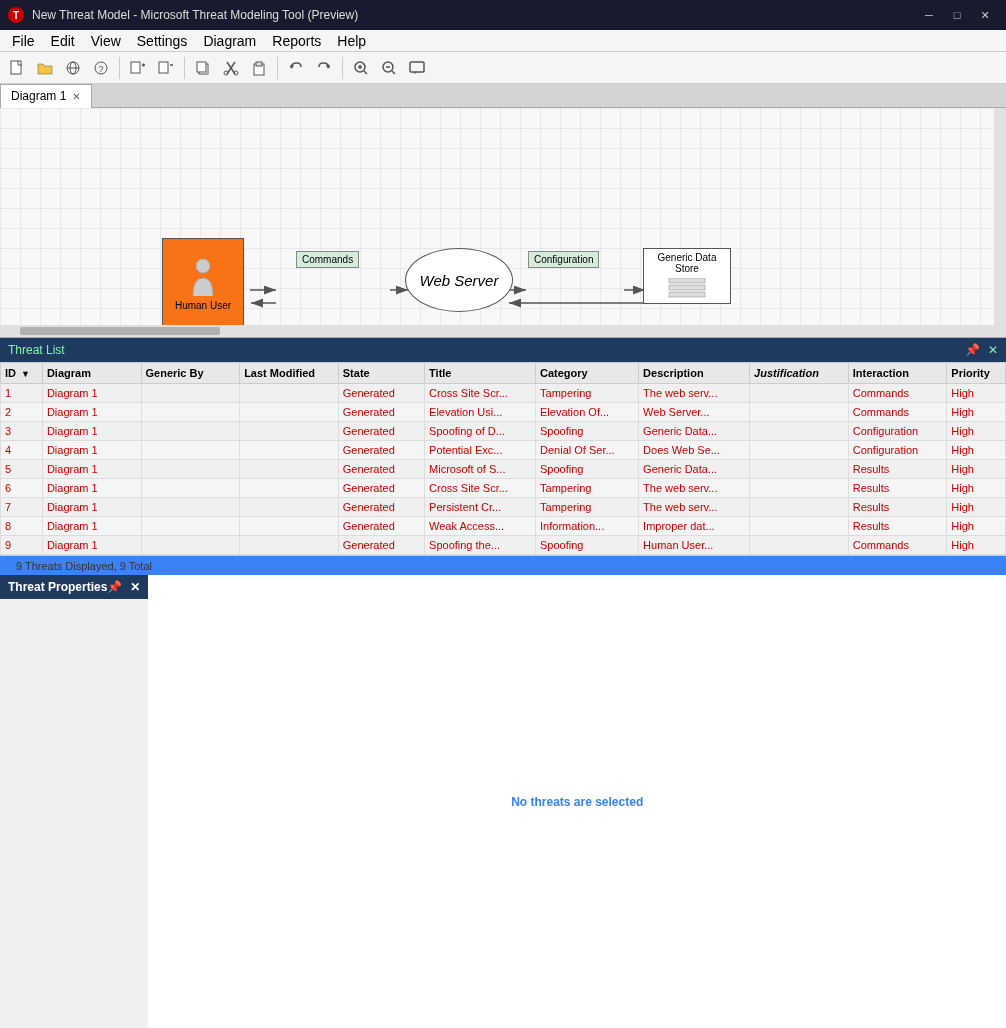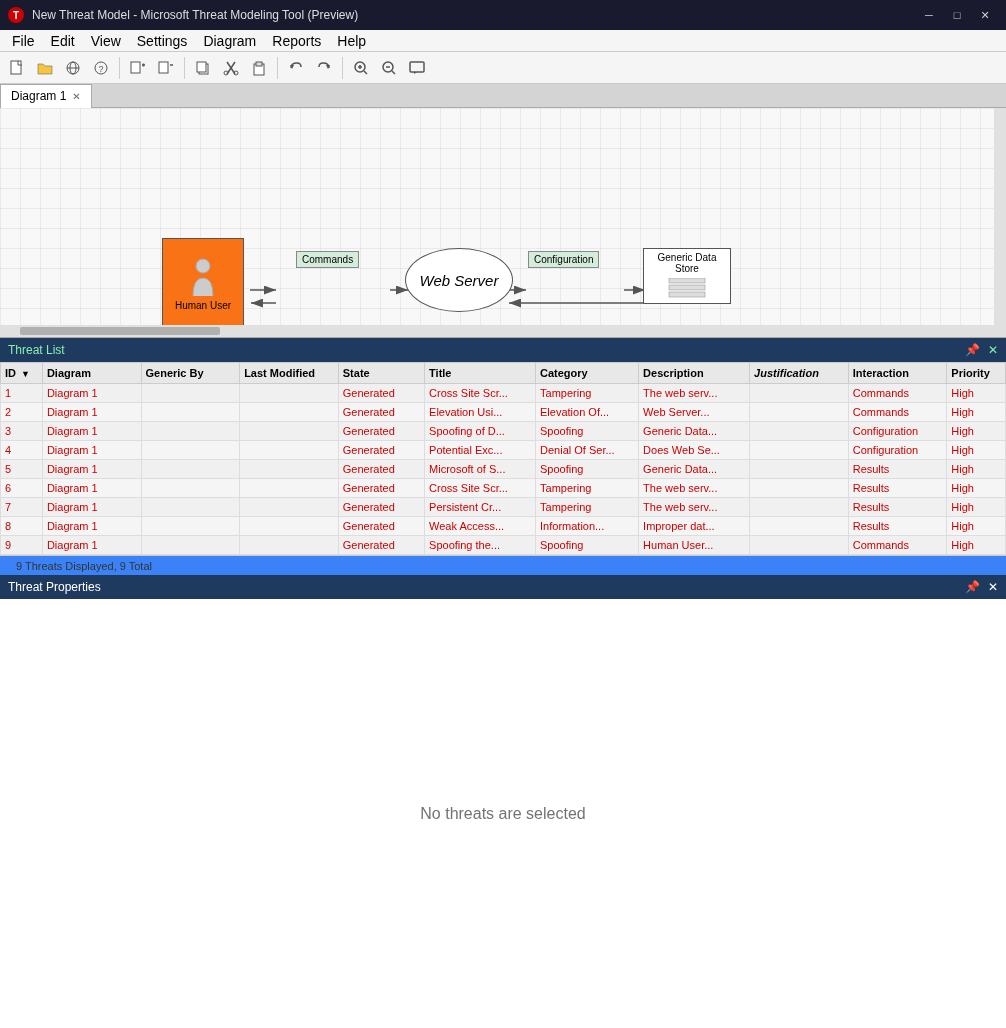--- a/index.html
+++ b/index.html
@@ -209,35 +209,36 @@
       align-items: center;
       justify-content: space-between;
       height: 24px;
     }
     .threat-props-body {
       background: white;
       flex: 1;
       display: flex;
       align-items: center;
       justify-content: center;
-      color: #737373;
-      font-size: 16px;
+      color: #3b82f6;
+      font-size: 12px;
     }
 
     .main-layout {
       display: flex;
       flex-direction: column;
       height: calc(1028px - 30px - 22px - 32px - 24px);
     }
 
     .threat-props-section {
       display: flex;
-      flex-direction: column;
+      flex-direction: row;
       flex: 1;
       min-height: 0;
+      font-weight: bold;
     }
 
     svg.diagram-svg {
       position: absolute;
       top: 0; left: 0;
       width: 100%;
       height: 100%;
       pointer-events: none;
     }
   </style>

